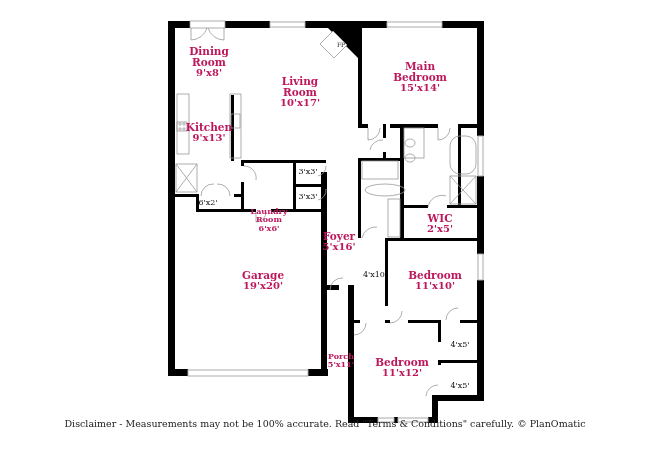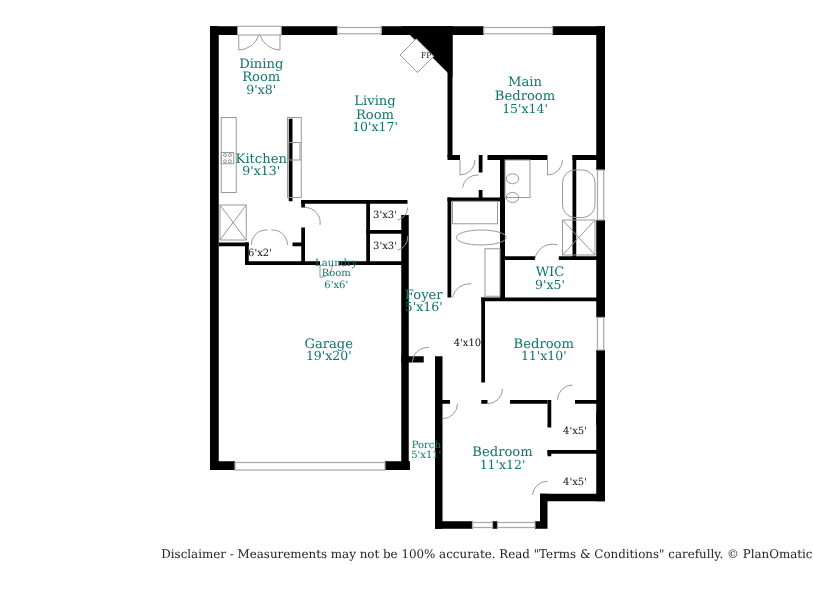--- a/index.html
+++ b/index.html
@@ -1,24 +1,24 @@
 <!DOCTYPE html>
 <html><head>
 <meta charset="utf-8">
 <style>
   html, body { margin: 0; padding: 0; background: #ffffff; }
   body { width: 650px; height: 473px; position: relative; overflow: hidden; font-family: "DejaVu Serif", serif; }
   #plan { position: absolute; left: 0; top: 0; width: 650px; height: 473px; }
-  .lbl { position: absolute; text-align: center; color: #0f766e; font-family: "DejaVu Serif", serif; font-weight: normal; line-height: 1.05; transform: translateX(-50%); white-space: nowrap; }
+  .lbl { position: absolute; text-align: center; color: #be185d; font-family: "DejaVu Serif", serif; font-weight: bold; line-height: 1.05; transform: translateX(-50%); white-space: nowrap; }
   .lbl .n { display: block; font-size: 10.5px; }
   .lbl .d { display: block; font-size: 10px; }
   .lbl.small .n { font-size: 8px; }
   .lbl.small .d { font-size: 8px; }
   .tiny { position: absolute; font-family: "DejaVu Serif", serif; font-weight: normal; font-size: 8px; color: #111; transform: translateX(-50%); white-space: nowrap; text-align: center; }
-  #disclaimer { position: absolute; left: 0; width: 650px; top: 438px; text-align: right; font-family: "DejaVu Serif", serif; font-size: 9.5px; color: #222; }
+  #disclaimer { position: absolute; left: 0; width: 650px; top: 418px; text-align: center; font-family: "DejaVu Serif", serif; font-size: 9.5px; color: #222; }
 </style>
 </head>
 <body>
 
 <svg id="plan" viewBox="0 0 650 473" xmlns="http://www.w3.org/2000/svg">
   <g fill="#000">
 
     <rect x="168" y="21" width="22" height="7"></rect>
     <rect x="225" y="21" width="45" height="7"></rect>
     <rect x="305" y="21" width="82" height="7"></rect>
@@ -180,21 +180,21 @@
 </div>
 
 <span class="tiny" style="left:208px;top:198px;">6'x2'</span>
 <span class="tiny" style="left:308px;top:167px;">3'x3'</span>
 <span class="tiny" style="left:308px;top:192px;">3'x3'</span>
 
 <span class="tiny" style="left:341px;top:41px;font-size:6px;">FP</span>
 
 <div class="lbl" style="left:440px;top:213px;">
   <span class="n">WIC</span>
-  <span class="d">9'x5'</span>
+  <span class="d">2'x5'</span>
 </div>
 
 <div class="lbl" style="left:339px;top:231px;">
   <span class="n">Foyer</span>
   <span class="d">5'x16'</span>
 </div>
 
 <span class="tiny" style="left:375px;top:270px;">4'x10'</span>
 
 <div class="lbl" style="left:263px;top:270px;">

